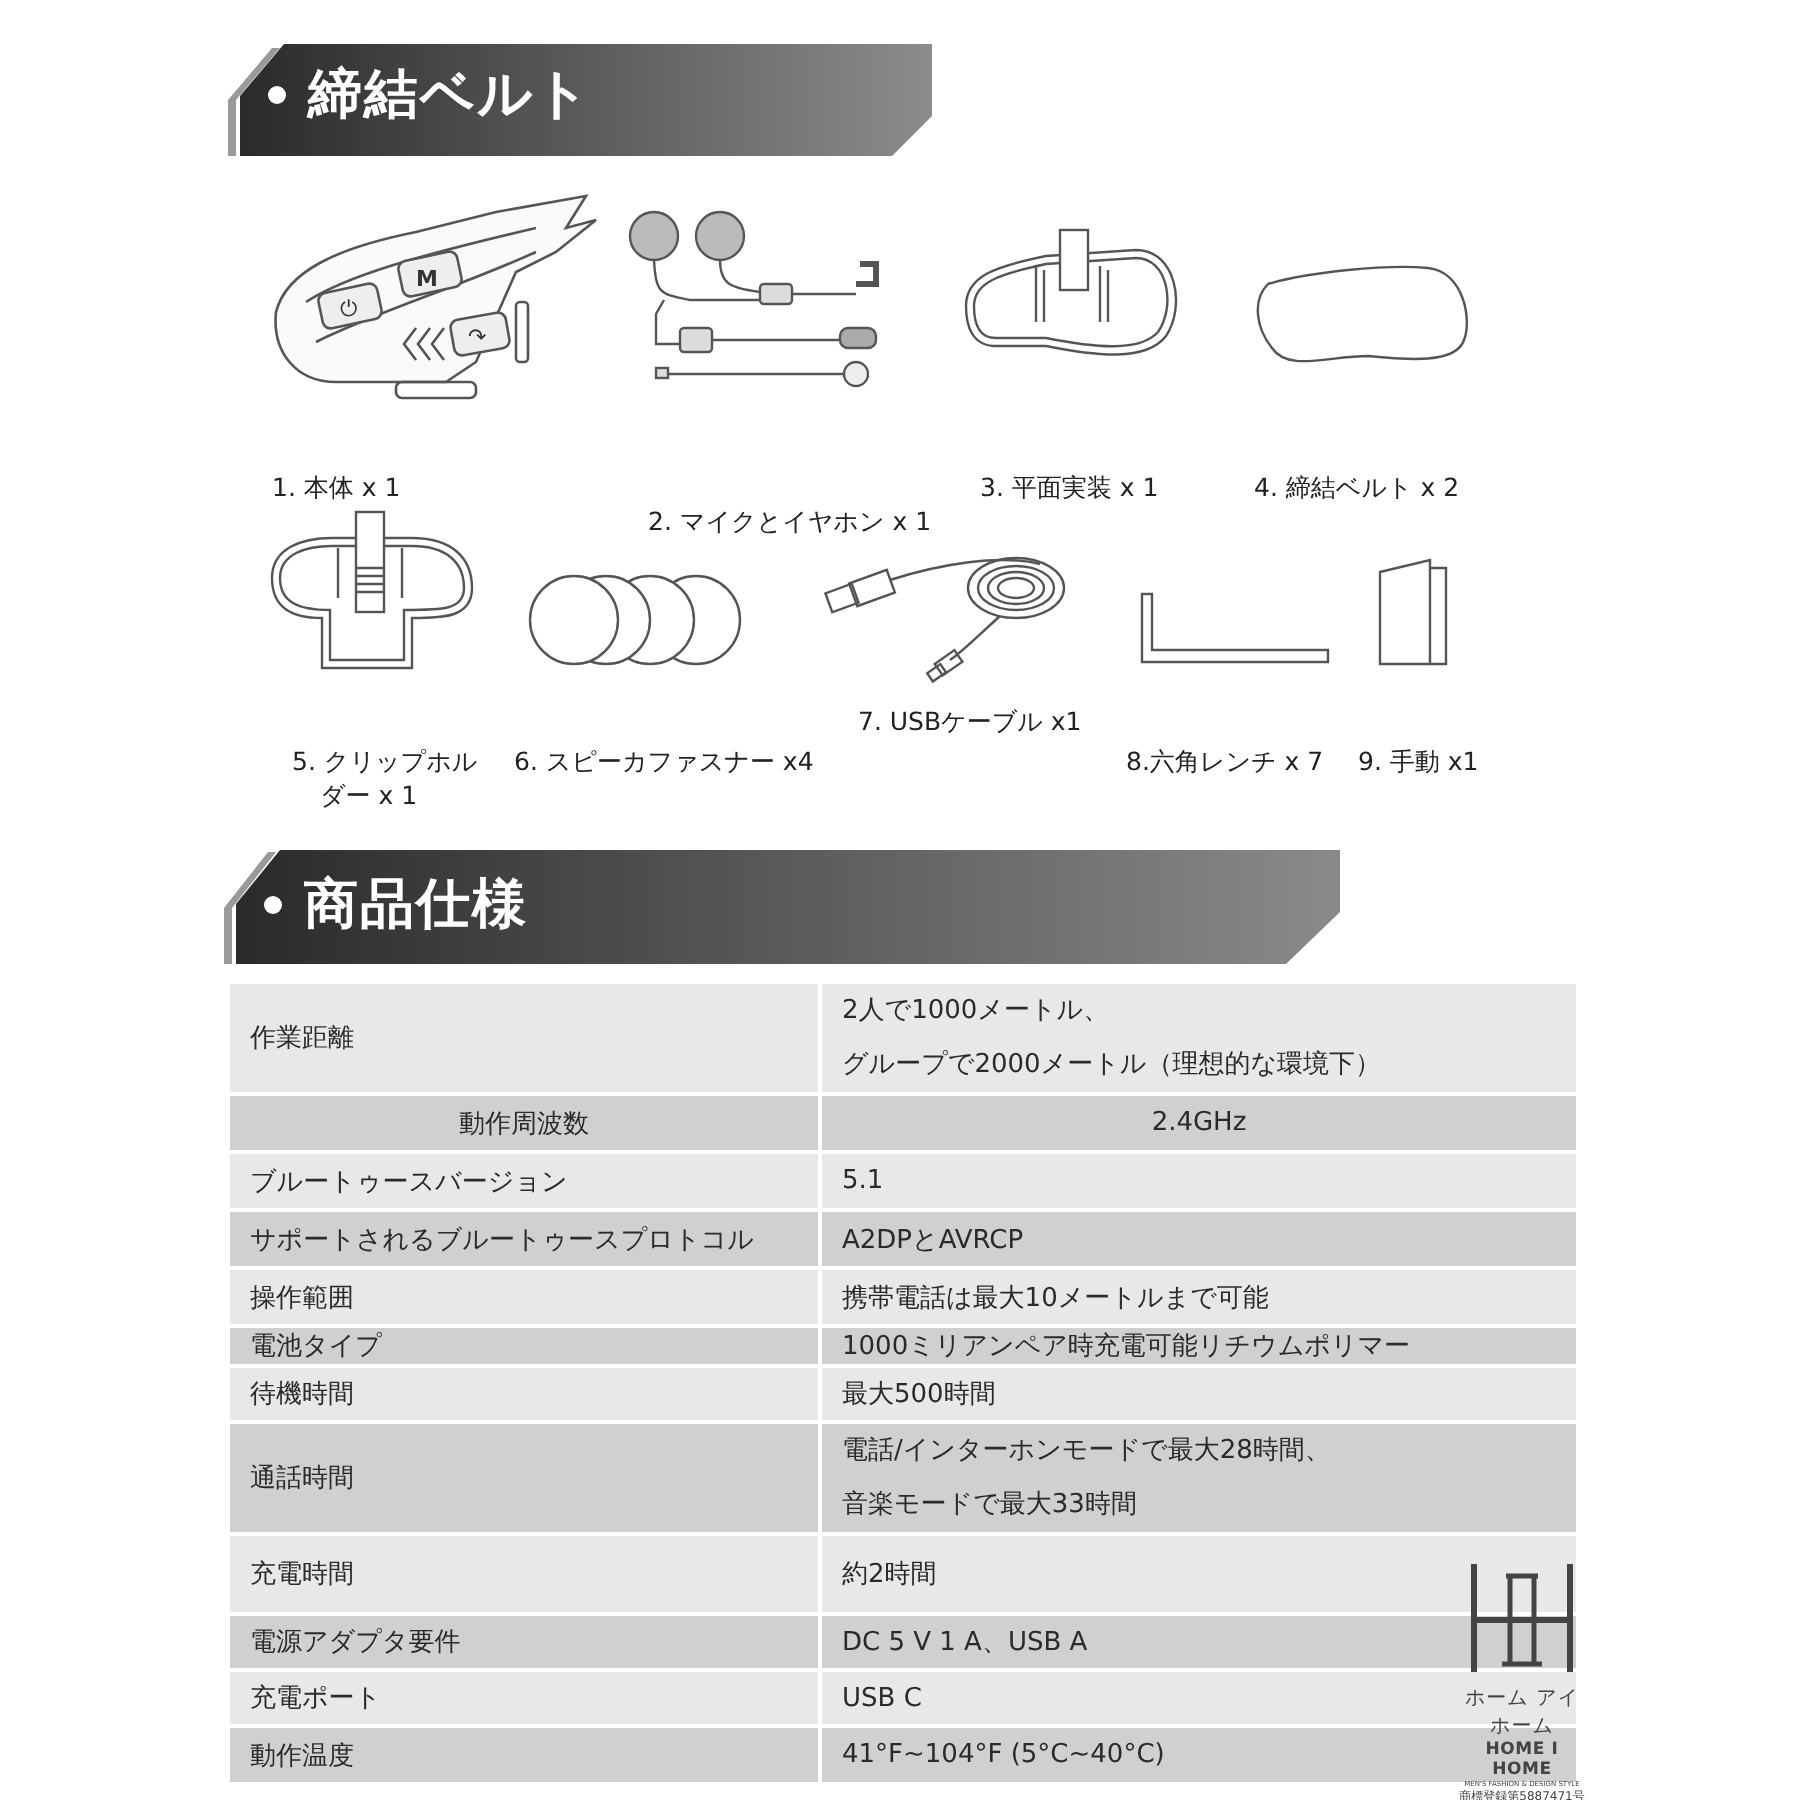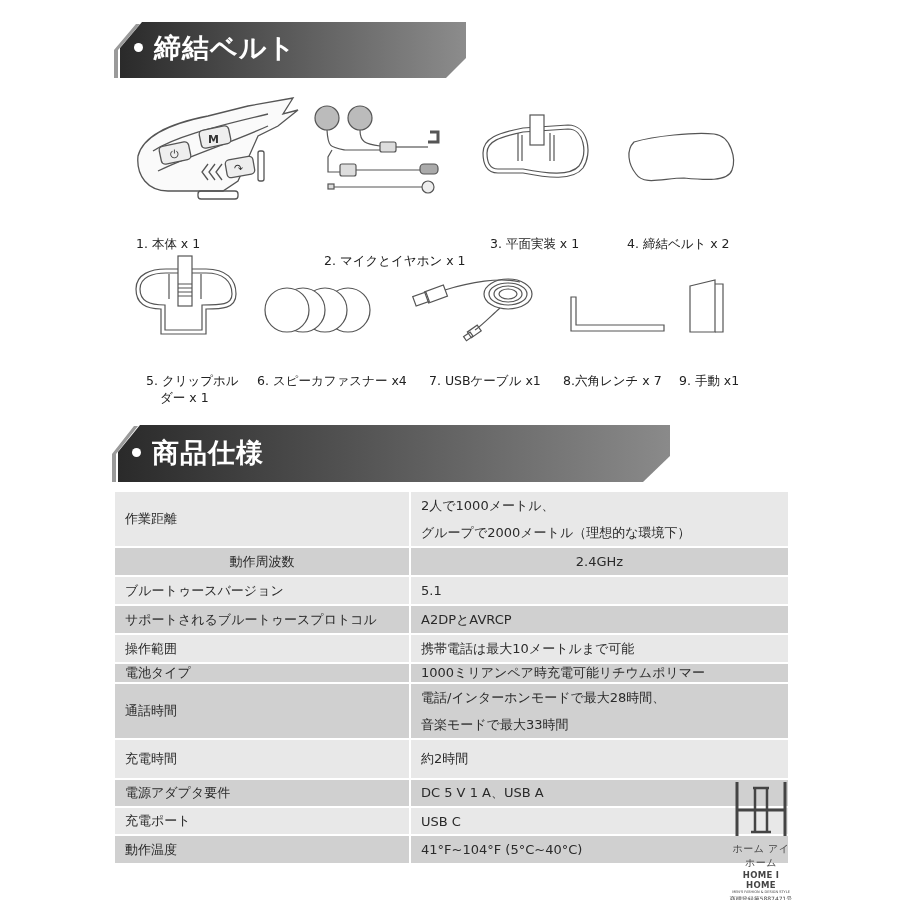--- a/index.html
+++ b/index.html
@@ -134,21 +134,21 @@
     <path d="M35,18 C60,10 90,5 110,10"></path>
     <ellipse cx="98" cy="22" rx="24" ry="15"></ellipse>
     <ellipse cx="98" cy="22" rx="19" ry="11"></ellipse>
     <ellipse cx="98" cy="22" rx="14" ry="8"></ellipse>
     <ellipse cx="98" cy="22" rx="9" ry="5"></ellipse>
     <path d="M90,36 C80,45 70,55 65,58"></path>
     <rect x="58" y="56" width="12" height="7" transform="rotate(-35 64 59)"></rect>
     <rect x="54" y="62" width="8" height="5" transform="rotate(-35 58 64)"></rect>
   </svg>
 </div>
-<div class="label" style="left:429px; top:372px;">7. USBケーブル x1</div>
+<div class="label" style="left:429px; top:352px;">7. USBケーブル x1</div>
 
 <div class="item" style="left:568px; top:295px;">
   <svg width="100" height="40" viewBox="0 0 100 40" fill="none" stroke="#555" stroke-width="1.2">
     <path d="M3,2 L8,2 L8,30 L96,30 L96,36 L3,36 Z"></path>
   </svg>
 </div>
 <div class="label" style="left:563px; top:372px;">8.六角レンチ x 7</div>
 
 <div class="item" style="left:687px; top:276px;">
   <svg width="40" height="60" viewBox="0 0 40 60" fill="#fff" stroke="#555" stroke-width="1.2">
@@ -195,20 +195,24 @@
     <td>A2DPとAVRCP</td>
   </tr>
   <tr class="light" style="height:29px;">
     <td class="k">操作範囲</td>
     <td>携帯電話は最大10メートルまで可能</td>
   </tr>
   <tr class="dark" style="height:16px;">
     <td class="k">電池タイプ</td>
     <td>1000ミリアンペア時充電可能リチウムポリマー</td>
   </tr>
+  <tr class="light" style="height:28px;">
+    <td class="k">待機時間</td>
+    <td>最大500時間</td>
+  </tr>
   <tr class="dark" style="height:54px;">
     <td class="k">通話時間</td>
     <td>
       <span class="line">電話/インターホンモードで最大28時間、</span>
       <span class="line">音楽モードで最大33時間</span>
     </td>
   </tr>
   <tr class="light" style="height:40px;">
     <td class="k">充電時間</td>
     <td>約2時間</td>

